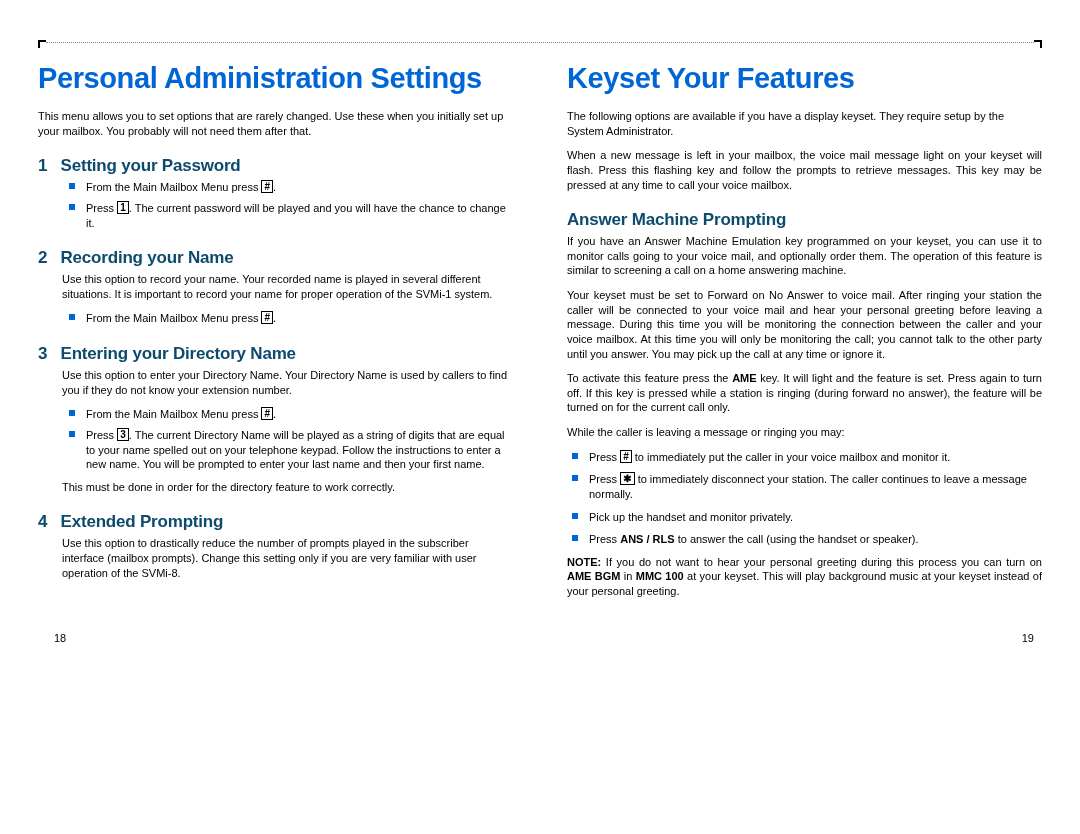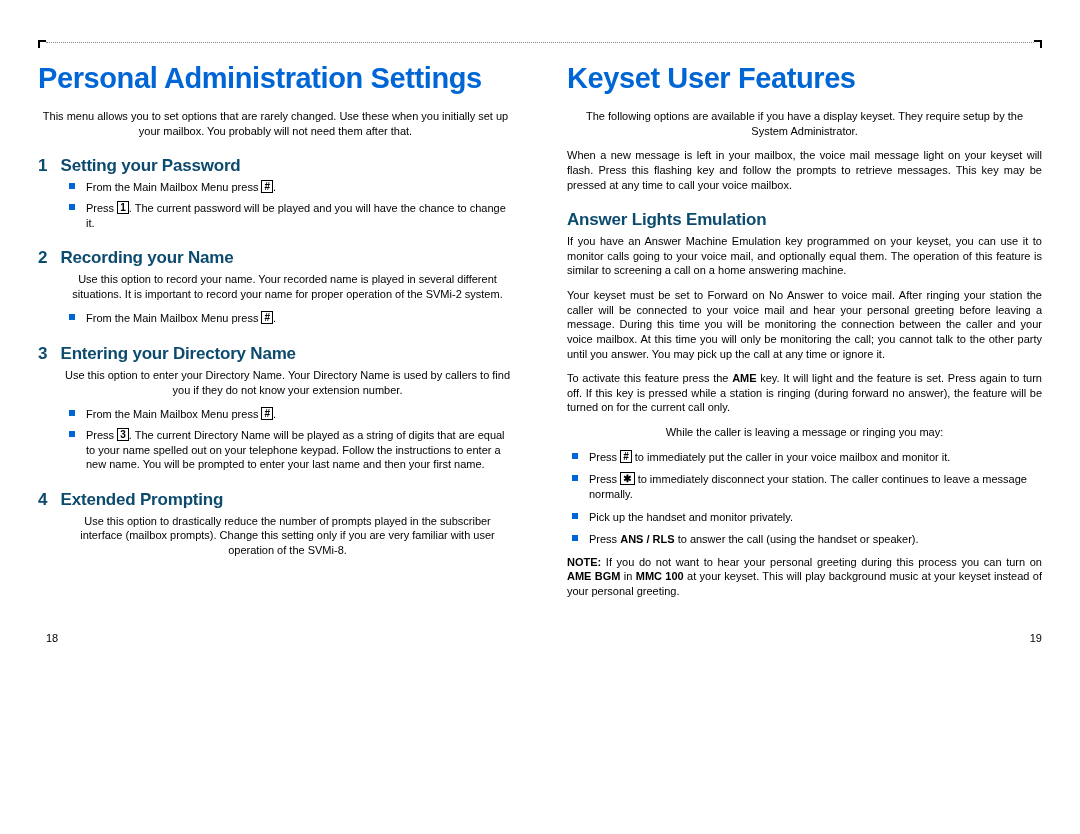--- a/index.html
+++ b/index.html
@@ -45,21 +45,20 @@
     letter-spacing: -0.2px;
   }
   .h2num {
     display: inline-block;
     width: 18px;
   }
   .para {
     font-size: 11px;
     line-height: 1.33;
     margin: 4px 0 10px 0;
-    text-align: center;
   }
   .indent {
     margin-left: 24px;
   }
   ul.square {
     list-style: none;
     padding: 0 0 0 48px;
     margin: 2px 0 8px 0;
   }
   ul.square > li {
@@ -95,22 +94,22 @@
     top: 3px;
     width: 6px;
     height: 6px;
     background: #0066d6;
   }
   .pagenum {
     position: absolute;
     bottom: 0;
     font-size: 11px;
   }
-  .pagenumL { left: 8px; }
-  .pagenumR { right: 0; }
+  .pagenumL { left: 16px; }
+  .pagenumR { right: 8px; }
   .cropmark-tl {
     position: absolute;
     top: 40px; left: 38px;
     width: 6px; height: 6px;
     border-top: 2px solid #000;
     border-left: 2px solid #000;
   }
   .cropmark-tr {
     position: absolute;
     top: 40px; right: 38px;
@@ -162,58 +161,59 @@
         </li>
         <li>
           <span>Press </span><span class="kbox">1</span><span>. The current password will be played and you will have the chance to change it.</span>
         </li>
       </ul>
 
       <h2>
         <span class="h2num">2</span>
         <span>Recording your Name</span>
       </h2>
-      <div class="para indent">Use this option to record your name. Your recorded name is played in several different situations. It is important to record your name for proper operation of the SVMi-2 system.</div>
+      <div class="para indent">Use this option to record your name. Your recorded name is played in several different situations. It is important to record your name for proper operation of the SVMi-1 system.</div>
       <ul class="square">
         <li>
           <span>From the Main Mailbox Menu press </span><span class="kbox">#</span><span>.</span>
         </li>
       </ul>
 
       <h2>
         <span class="h2num">3</span>
         <span>Entering your Directory Name</span>
       </h2>
       <div class="para indent">Use this option to enter your Directory Name. Your Directory Name is used by callers to find you if they do not know your extension number.</div>
       <ul class="square">
         <li>
           <span>From the Main Mailbox Menu press </span><span class="kbox">#</span><span>.</span>
         </li>
         <li>
           <span>Press </span><span class="kbox">3</span><span>. The current Directory Name will be played as a string of digits that are equal to your name spelled out on your telephone keypad. Follow the instructions to enter a new name. You will be prompted to enter your last name and then your first name.</span>
         </li>
       </ul>
+      <div class="para indent">This must be done in order for the directory feature to work correctly.</div>
 
       <h2>
         <span class="h2num">4</span>
         <span>Extended Prompting</span>
       </h2>
       <div class="para indent">Use this option to drastically reduce the number of prompts played in the subscriber interface (mailbox prompts). Change this setting only if you are very familiar with user operation of the SVMi-8.</div>
 
       <div class="pagenum pagenumL">18</div>
     </div>
 
     <div class="col">
-      <h1>Keyset User Features</h1>
+      <h1>Keyset Your Features</h1>
       <div class="para">The following options are available if you have a display keyset. They require setup by the System Administrator.</div>
 
       <div class="para just">When a new message is left in your mailbox, the voice mail message light on your keyset will flash. Press this flashing key and follow the prompts to retrieve messages. This key may be pressed at any time to call your voice mailbox.</div>
 
-      <h2>Answer Lights Emulation</h2>
-      <div class="para just">If you have an Answer Machine Emulation key programmed on your keyset, you can use it to monitor calls going to your voice mail, and optionally equal them. The operation of this feature is similar to screening a call on a home answering machine.</div>
+      <h2>Answer Machine Prompting</h2>
+      <div class="para just">If you have an Answer Machine Emulation key programmed on your keyset, you can use it to monitor calls going to your voice mail, and optionally order them. The operation of this feature is similar to screening a call on a home answering machine.</div>
       <div class="para just">Your keyset must be set to Forward on No Answer to voice mail. After ringing your station the caller will be connected to your voice mail and hear your personal greeting before leaving a message. During this time you will be monitoring the connection between the caller and your voice mailbox. At this time you will only be monitoring the call; you cannot talk to the other party until you answer. You may pick up the call at any time or ignore it.</div>
       <div class="para just">
         <span>To activate this feature press the </span><b>AME</b><span> key. It will light and the feature is set. Press again to turn off. If this key is pressed while a station is ringing (during forward no answer), the feature will be turned on for the current call only.</span>
       </div>
       <div class="para">While the caller is leaving a message or ringing you may:</div>
 
       <ul class="squareR">
         <li>
           <span>Press </span><span class="kbox">#</span><span> to immediately put the caller in your voice mailbox and monitor it.</span>
         </li>

